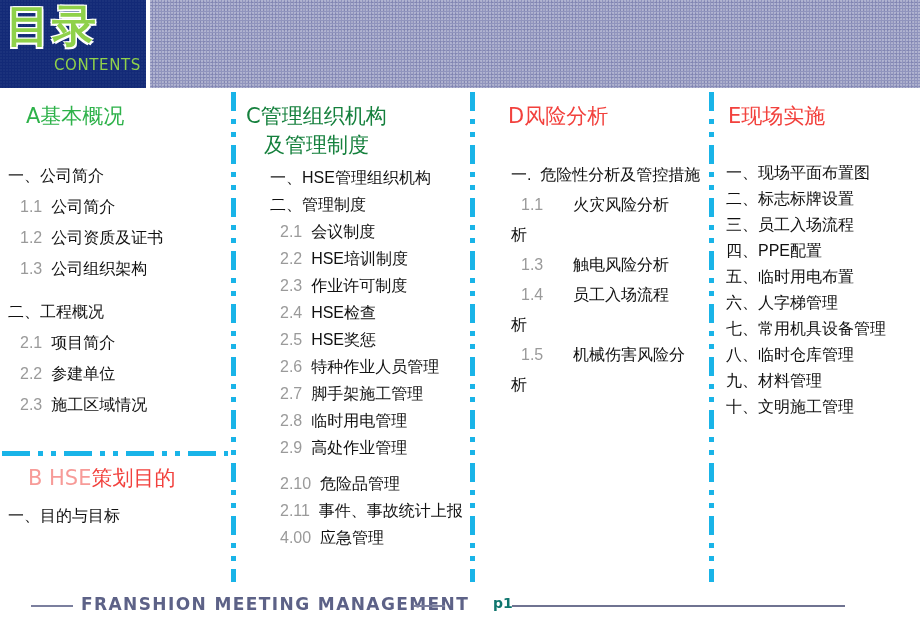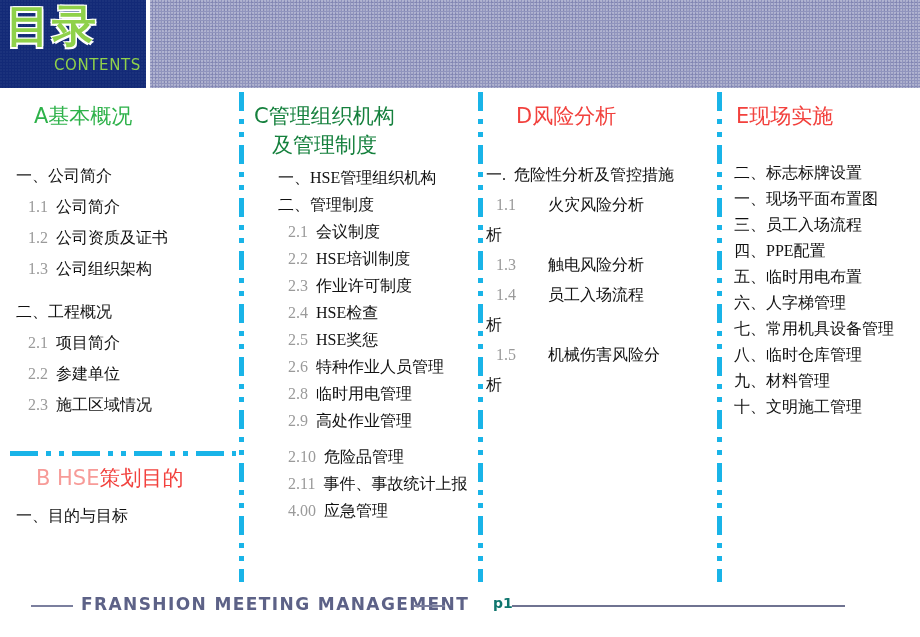--- a/index.html
+++ b/index.html
@@ -70,21 +70,21 @@
     background: #9094bd;
     background-image:
       radial-gradient(circle at 1px 1px, rgba(255,255,255,0.30) 0.7px, transparent 1.1px),
       radial-gradient(circle at 2px 2px, rgba(70,70,130,0.25) 0.6px, transparent 1.0px);
     background-size: 3px 3px, 4px 4px;
   }
 
   
   #columns {
     position: absolute;
-    left: 8px;
+    left: 0;
     top: 92px;
     width: 749px;
     height: 490px;
   }
   .col {
     position: absolute;
     top: 0;
     height: 490px;
     box-sizing: border-box;
   }
@@ -130,21 +130,21 @@
   #head-c .line2 { display: block; padding-left: 18px; }
   #head-d { position: absolute; left: 32px; top: 10px; }
   #head-e { position: absolute; left: 12px; top: 10px; }
   #head-b { position: absolute; left: 28px; top: 372px; font-size: 21px; white-space: nowrap; }
 
   
   .item {
     font-size: 16px;
     color: #111111;
     white-space: nowrap;
-    font-family: Liberation Serif, serif;
+    font-family: Liberation Sans, sans-serif;
   }
   .num { color: #9a9a9a; }
 
   
   #col-a .list { position: absolute; left: 6px; top: 68px; }
   #col-a .list .item { line-height: 31px; }
   #col-a .list .item.lvl1 { padding-left: 2px; }
   #col-a .list .item.lvl2 { padding-left: 14px; }
   #col-a .list .gap { height: 12px; }
 
@@ -171,21 +171,21 @@
 
   
   #col-c .list { position: absolute; left: 6px; top: 72px; margin-left: 24px; }
   #col-c .list .item { line-height: 27px; }
   #col-c .list .item.lvl1 { padding-left: 2px; }
   #col-c .list .item.lvl2 { padding-left: 12px; }
   #col-c .list .gap { height: 9px; }
 
   
   #col-d .list { position: absolute; left: 2px; top: 68px; }
-  #col-d .list .item { line-height: 30px; }
+  #col-d .list .item { line-height: 30px; margin-left: 33px; }
   #col-d .list .item.lvl1 { padding-left: 0px; }
   #col-d .list .item.lvl2 { padding-left: 10px; }
   #col-d .list .item.wrap { padding-left: 0px; }
   #col-d .num2 { display: inline-block; width: 52px; color: #9a9a9a; }
 
   
   #col-e .list { position: absolute; left: 8px; top: 68px; }
   #col-e .list .item { line-height: 26px; padding-left: 2px; }
 
   
@@ -318,20 +318,23 @@
       <div class="item lvl2">
         <span class="num">2.4</span>&nbsp;&nbsp;<span>HSE检查</span>
       </div>
       <div class="item lvl2">
         <span class="num">2.5</span>&nbsp;&nbsp;<span>HSE奖惩</span>
       </div>
       <div class="item lvl2">
         <span class="num">2.6</span>&nbsp;&nbsp;<span>特种作业人员管理</span>
       </div>
       <div class="item lvl2">
+        <span class="num">2.7</span>&nbsp;&nbsp;<span>脚手架施工管理</span>
+      </div>
+      <div class="item lvl2">
         <span class="num">2.8</span>&nbsp;&nbsp;<span>临时用电管理</span>
       </div>
       <div class="item lvl2">
         <span class="num">2.9</span>&nbsp;&nbsp;<span>高处作业管理</span>
       </div>
       <div class="gap"></div>
       <div class="item lvl2">
         <span class="num">2.10</span>&nbsp;&nbsp;<span>危险品管理</span>
       </div>
       <div class="item lvl2">
@@ -366,24 +369,24 @@
       </div>
       <div class="item wrap">析</div>
     </div>
   </div>
 
   <div class="col" id="col-e">
     <div class="col-head head-red" id="head-e">E现场实施</div>
 
     <div class="list">
       <div class="item">
+        <span>一、</span><span>现场平面布置图</span>
+      </div>
+      <div class="item">
         <span>二、</span><span>标志标牌设置</span>
-      </div>
-      <div class="item">
-        <span>一、</span><span>现场平面布置图</span>
       </div>
       <div class="item">
         <span>三、</span><span>员工入场流程</span>
       </div>
       <div class="item">
         <span>四、</span><span>PPE配置</span>
       </div>
       <div class="item">
         <span>五、</span><span>临时用电布置</span>
       </div>

